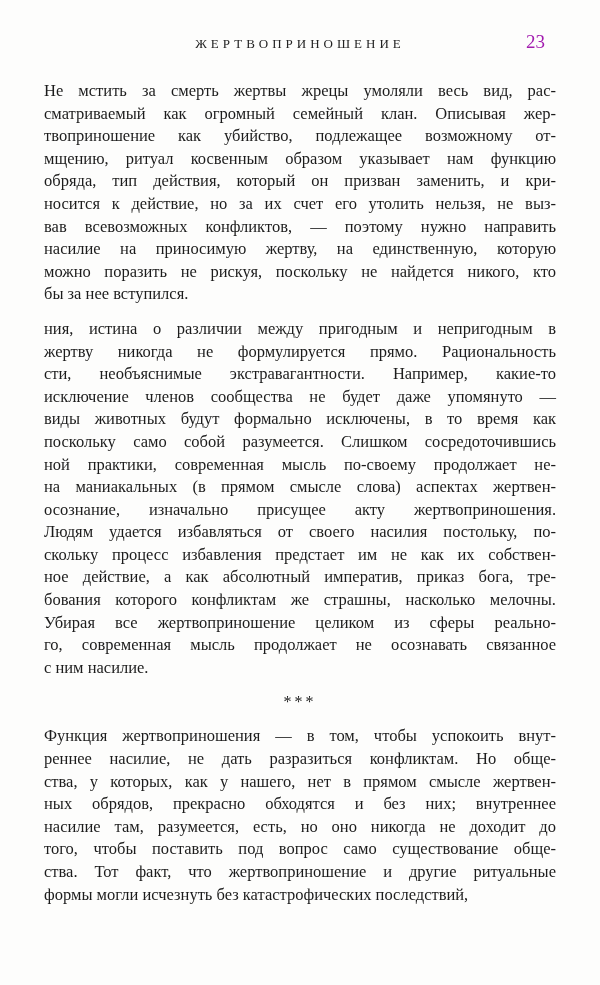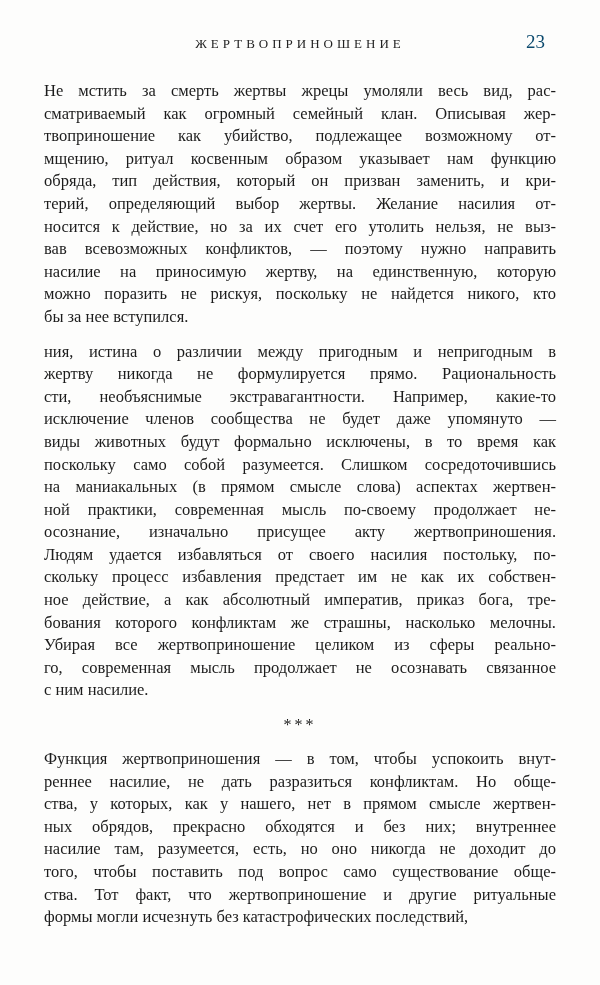--- a/index.html
+++ b/index.html
@@ -33,21 +33,21 @@
     letter-spacing: 4px;
     color: #222222;
     text-transform: uppercase;
     top: 2px;
   }
   .page-number {
     position: absolute;
     right: 23px;
     top: -3px;
     font-size: 19px;
-    color: #0c4a6e;
+    color: #a21caf;
   }
   .text-block {
     font-size: 16.5px;
     line-height: 22.6px;
   }
   .paragraph {
     margin: 12px;
   }
   .line {
     text-align: justify;
@@ -77,36 +77,35 @@
     <div class="running-title">ЖЕРТВОПРИНОШЕНИЕ</div>
     <div class="page-number">23</div>
   </header>
   <main class="text-block" id="text-block">
       <div class="paragraph">
         <div class="line">Не мстить за смерть жертвы жрецы умоляли весь вид, рас-</div>
         <div class="line">сматриваемый как огромный семейный клан. Описывая жер-</div>
         <div class="line">твоприношение как убийство, подлежащее возможному от-</div>
         <div class="line">мщению, ритуал косвенным образом указывает нам функцию</div>
         <div class="line">обряда, тип действия, который он призван заменить, и кри-</div>
-        <div class="line">терий, определяющий выбор жертвы. Желание насилия от-</div>
         <div class="line">носится к действие, но за их счет его утолить нельзя, не выз-</div>
         <div class="line">вав всевозможных конфликтов, — поэтому нужно направить</div>
         <div class="line">насилие на приносимую жертву, на единственную, которую</div>
         <div class="line">можно поразить не рискуя, поскольку не найдется никого, кто</div>
         <div class="line last">бы за нее вступился.</div>
       </div>
       <div class="paragraph">
         <div class="line">ния, истина о различии между пригодным и непригодным в</div>
         <div class="line">жертву никогда не формулируется прямо. Рациональность</div>
         <div class="line">сти, необъяснимые экстравагантности. Например, какие-то</div>
         <div class="line">исключение членов сообщества не будет даже упомянуто —</div>
         <div class="line">виды животных будут формально исключены, в то время как</div>
         <div class="line">поскольку само собой разумеется. Слишком сосредоточившись</div>
+        <div class="line">ной практики, современная мысль по-своему продолжает не-</div>
         <div class="line">на маниакальных (в прямом смысле слова) аспектах жертвен-</div>
-        <div class="line">ной практики, современная мысль по-своему продолжает не-</div>
         <div class="line">осознание, изначально присущее акту жертвоприношения.</div>
         <div class="line">Людям удается избавляться от своего насилия постольку, по-</div>
         <div class="line">скольку процесс избавления предстает им не как их собствен-</div>
         <div class="line">ное действие, а как абсолютный императив, приказ бога, тре-</div>
         <div class="line">бования которого конфликтам же страшны, насколько мелочны.</div>
         <div class="line">Убирая все жертвоприношение целиком из сферы реально-</div>
         <div class="line">го, современная мысль продолжает не осознавать связанное</div>
         <div class="line last">с ним насилие.</div>
       </div>
       <div class="separator">***</div>

